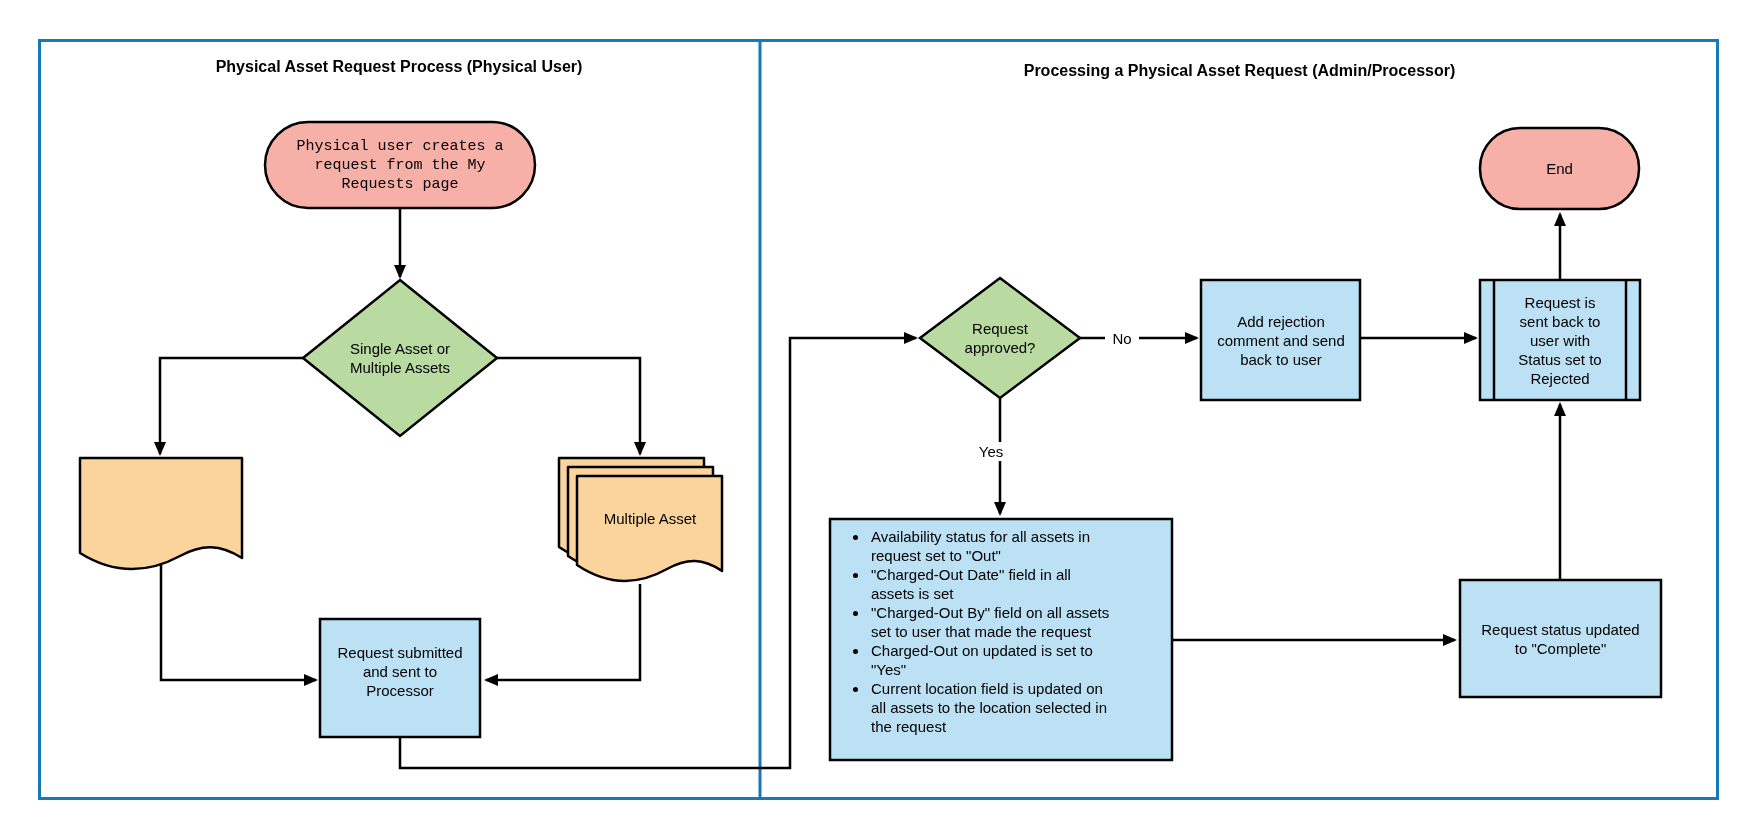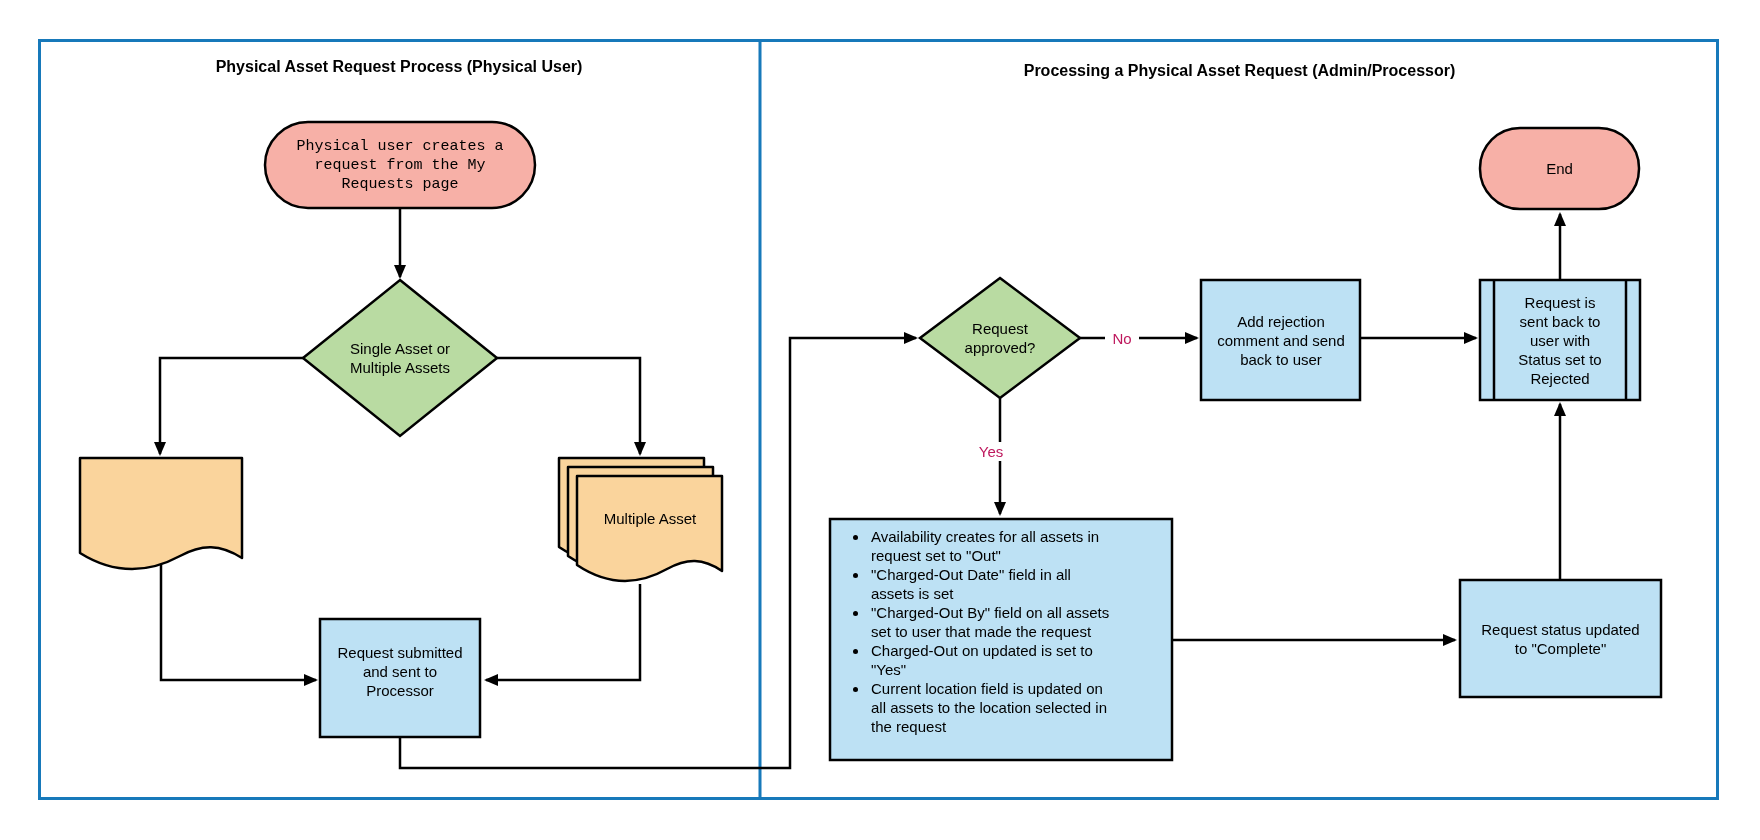--- a/index.html
+++ b/index.html
@@ -21,21 +21,21 @@
   .panel-title{
     position:absolute;
     font:bold 16px/20px "Liberation Sans", sans-serif;
     text-align:center;color:#000;
   }
   .edge-label{
     position:absolute;
     display:flex;align-items:center;justify-content:center;
     background:#ffffff;
     font:15px/18px "Liberation Sans", sans-serif;
-    color:#be185d;
+    color:#000000;
   }
   .bullets{
     position:absolute;left:833px;top:522px;width:336px;height:234px;
     font:15px/19px "Liberation Sans", sans-serif;color:#000;
     overflow:hidden;
   }
   .bullets ul{margin:5px 0 0 0;padding:0 0 0 36px;}
   .bullets li{width:246px;padding-left:2px;}
 </style>
 </head>
@@ -116,21 +116,21 @@
   <div class="edge-label" style="left:974px;top:442px;width:34px;height:19px;">Yes</div>
 
   <div class="txt" style="left:1217px;top:282px;width:128px;height:116px;">Add rejection comment and send back to user</div>
 
   <div class="txt" style="left:1512px;top:282px;width:96px;height:116px;">Request is sent back to user with Status set to Rejected</div>
 
   <div class="txt" style="left:1482px;top:130px;width:155px;height:77px;">End</div>
 
   <div class="bullets">
     <ul>
-      <li>Availability creates for all assets in request set to "Out"</li>
+      <li>Availability status for all assets in request set to "Out"</li>
       <li>"Charged-Out Date" field in all assets is set</li>
       <li>"Charged-Out By" field on all assets set to user that made the request</li>
       <li>Charged-Out on updated is set to "Yes"</li>
       <li>Current location field is updated on all assets to the location selected in the request</li>
     </ul>
   </div>
 
   <div class="txt" style="left:1473px;top:582px;width:175px;height:113px;">Request status updated to "Complete"</div>
 
 </div>

